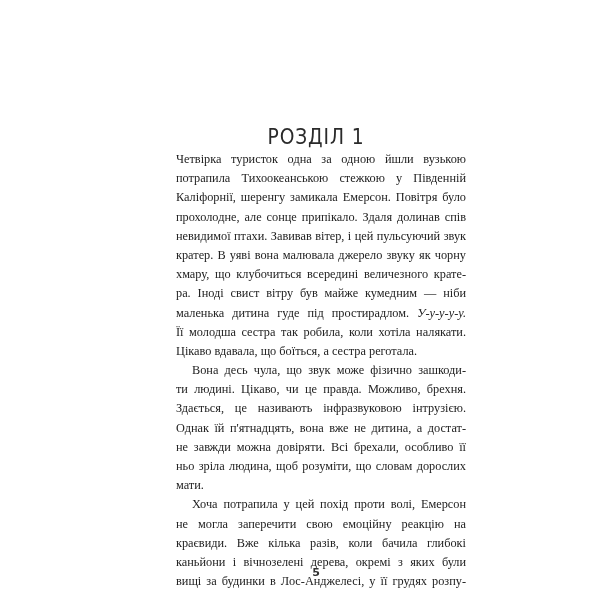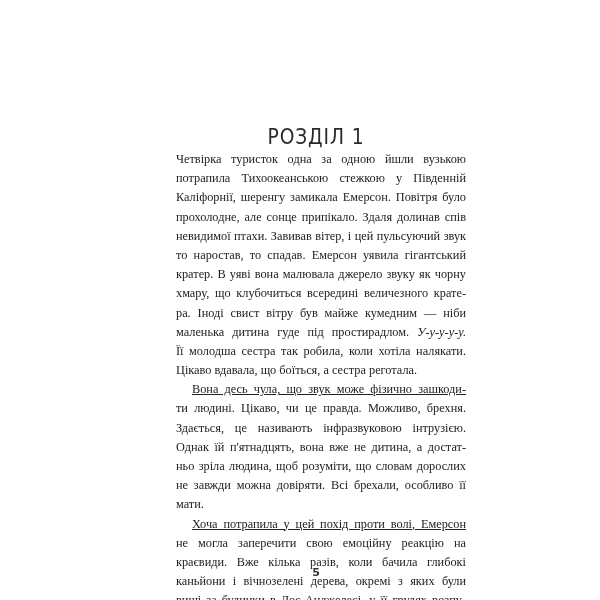--- a/index.html
+++ b/index.html
@@ -17,53 +17,52 @@
   .body-text {
     position:absolute; left:160px; top:150px; width:290px;
     font-family: "Liberation Serif", "DejaVu Serif", serif;
     font-size:12.3px; line-height:19.2px; color:#222222;
   }
   .line {
     display:block; height:19.2px; white-space:nowrap;
     text-align:justify; text-align-last:justify; overflow:hidden;
   }
   .line.last { text-align-last:left; }
-  .line.indent { text-indent:16px;text-decoration:underline; }
+  .line.indent { text-indent:16px; }
   .page-number {
     position:absolute; left:0; width:600px; top:566px; text-align:center;
     font-family: "DejaVu Sans", "Liberation Sans", sans-serif;
     font-size:11px; color:#333333; font-weight:bold;
   }
   em { }
 </style>
 </head>
 <body>
 
 <div class="page">
   <div class="chapter-title">РОЗДІЛ 1</div>
 
   <div class="body-text">
     <span class="line">Четвірка туристок одна за одною йшли вузькою</span>
     <span class="line">потрапила Тихоокеанською стежкою у Південній</span>
     <span class="line">Каліфорнії, шеренгу замикала Емерсон. Повітря було</span>
     <span class="line">прохолодне, але сонце припікало. Здаля долинав спів</span>
     <span class="line">невидимої птахи. Завивав вітер, і цей пульсуючий звук</span>
-    <span class="line">то наростав, то спадав. Емерсон уявила гігантський</span>
     <span class="line">кратер. В уяві вона малювала джерело звуку як чорну</span>
     <span class="line">хмару, що клубочиться всередині величезного крате-</span>
     <span class="line">ра. Іноді свист вітру був майже кумедним — ніби</span>
     <span class="line">маленька дитина гуде під простирадлом. <em>У-у-у-у-у.</em></span>
     <span class="line">Її молодша сестра так робила, коли хотіла налякати.</span>
     <span class="line last">Цікаво вдавала, що боїться, а сестра реготала.</span>
     <span class="line indent">Вона десь чула, що звук може фізично зашкоди-</span>
     <span class="line">ти людині. Цікаво, чи це правда. Можливо, брехня.</span>
     <span class="line">Здається, це називають інфразвуковою інтрузією.</span>
     <span class="line">Однак їй п'ятнадцять, вона вже не дитина, а достат-</span>
+    <span class="line">не завжди можна довіряти. Всі брехали, особливо її</span>
     <span class="line">ньо зріла людина, щоб розуміти, що словам дорослих</span>
-    <span class="line">не завжди можна довіряти. Всі брехали, особливо її</span>
     <span class="line last">мати.</span>
     <span class="line indent">Хоча потрапила у цей похід проти волі, Емерсон</span>
     <span class="line">не могла заперечити свою емоційну реакцію на</span>
     <span class="line">краєвиди. Вже кілька разів, коли бачила глибокі</span>
     <span class="line">каньйони і вічнозелені дерева, окремі з яких були</span>
     <span class="line">вищі за будинки в Лос-Анджелесі, у її грудях розпу-</span>
 
   </div>
 
   <div class="page-number">5</div>

